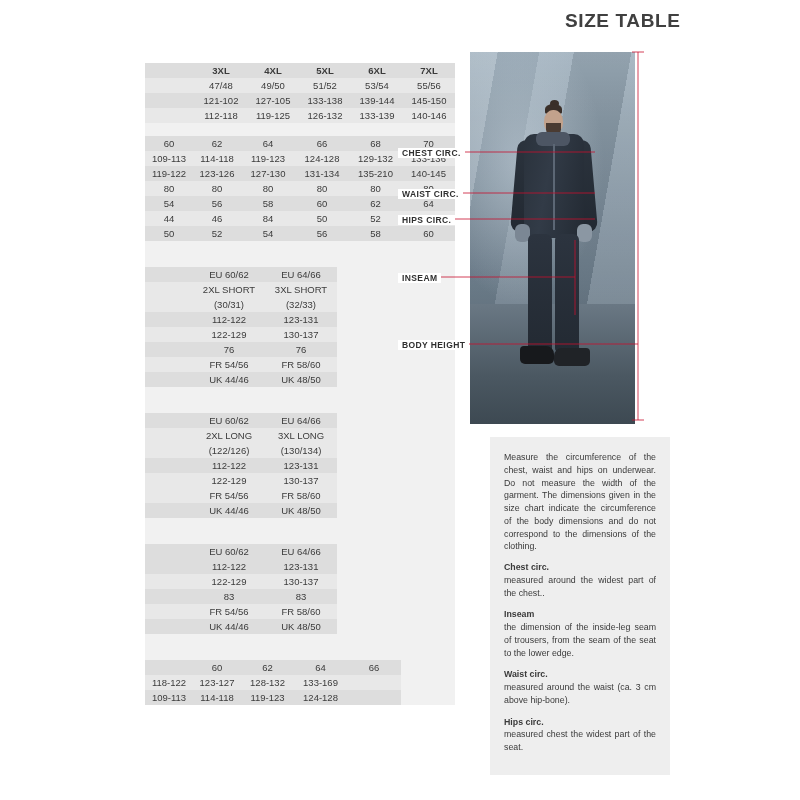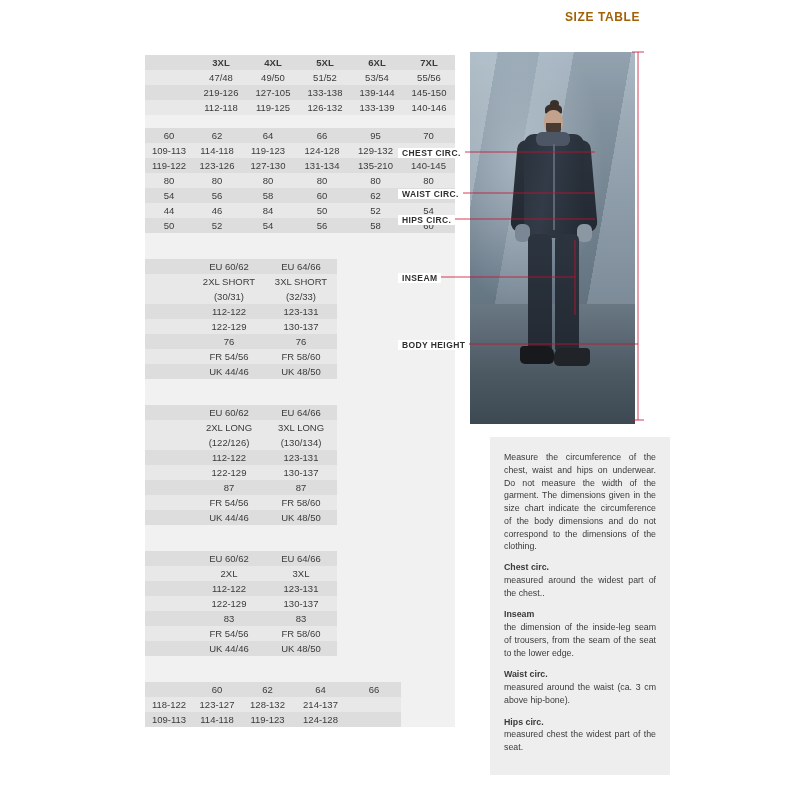--- a/index.html
+++ b/index.html
@@ -11,30 +11,30 @@
     color: #333333;
     position: relative;
     overflow: hidden;
   }
   .page { position: relative; width: 800px; height: 800px; }
 
   
   .title {
     position: absolute;
     left: 565px; top: 10px;
-    font-size: 12px;
+    font-size: 19px;
     font-weight: bold;
     letter-spacing: 0.6px;
-    color: #a16207;
+    color: #404040;
   }
 
   
   .table-wrap {
     position: absolute;
-    left: 145px; top: 55px;
+    left: 145px; top: 63px;
     width: 310px;
   }
   table.sizes {
     border-collapse: collapse;
     width: 310px;
     table-layout: fixed;
   }
   table.sizes td {
     height: 15px;
     font-size: 9.5px;
@@ -186,21 +186,21 @@
       <tr>
         <td class="g1"></td>
         <td class="g1">47/48</td>
         <td class="g1">49/50</td>
         <td class="g1">51/52</td>
         <td class="g1">53/54</td>
         <td class="g1">55/56</td>
       </tr>
       <tr>
         <td class="g2"></td>
-        <td class="g2">219-126</td>
+        <td class="g2">121-102</td>
         <td class="g2">127-105</td>
         <td class="g2">133-138</td>
         <td class="g2">139-144</td>
         <td class="g2">145-150</td>
       </tr>
       <tr>
         <td class="g1"></td>
         <td class="g1">112-118</td>
         <td class="g1">119-125</td>
         <td class="g1">126-132</td>
@@ -213,21 +213,21 @@
     </tbody>
       </table>
 
     <table class="sizes">
       <tbody>
           <tr>
         <td class="g2 red" style="width:48px">60</td>
         <td class="g2 red" style="width:48px">62</td>
         <td class="g2 red" style="width:54px">64</td>
         <td class="g2 red" style="width:54px">66</td>
-        <td class="g2 red" style="width:53px">95</td>
+        <td class="g2 red" style="width:53px">68</td>
         <td class="g2 red" style="width:53px">70</td>
       </tr>
       <tr>
         <td class="g1">109-113</td>
         <td class="g1">114-118</td>
         <td class="g1">119-123</td>
         <td class="g1">124-128</td>
         <td class="g1">129-132</td>
         <td class="g1">133-136</td>
       </tr>
@@ -372,27 +372,20 @@
         <td class="g0"></td>
       </tr>
       <tr>
         <td class="g1"></td>
         <td class="g1">122-129</td>
         <td class="g1">130-137</td>
         <td class="g0"></td>
         <td class="g0"></td>
       </tr>
       <tr>
-        <td class="g2"></td>
-        <td class="g2">87</td>
-        <td class="g2">87</td>
-        <td class="g0"></td>
-        <td class="g0"></td>
-      </tr>
-      <tr>
         <td class="g1"></td>
         <td class="g1 red">FR 54/56</td>
         <td class="g1 red">FR 58/60</td>
         <td class="g0"></td>
         <td class="g0"></td>
       </tr>
       <tr>
         <td class="g2"></td>
         <td class="g2 red">UK 44/46</td>
         <td class="g2 red">UK 48/50</td>
@@ -406,27 +399,20 @@
       </table>
 
     <table class="sizes">
       <tbody>
           <tr>
         <td class="g2" style="width:48px"></td>
         <td class="g2 red" style="width:72px">EU 60/62</td>
         <td class="g2 red" style="width:72px">EU 64/66</td>
         <td class="g0" style="width:59px"></td>
         <td class="g0" style="width:59px"></td>
-      </tr>
-      <tr>
-        <td class="g1"></td>
-        <td class="g1 red">2XL</td>
-        <td class="g1 red">3XL</td>
-        <td class="g0"></td>
-        <td class="g0"></td>
       </tr>
       <tr>
         <td class="g2"></td>
         <td class="g2">112-122</td>
         <td class="g2">123-131</td>
         <td class="g0"></td>
         <td class="g0"></td>
       </tr>
       <tr>
         <td class="g1"></td>
@@ -469,21 +455,21 @@
         <td class="g2 red" style="width:48px">60</td>
         <td class="g2 red" style="width:53px">62</td>
         <td class="g2 red" style="width:53px">64</td>
         <td class="g2 red" style="width:54px">66</td>
         <td class="g0" style="width:54px"></td>
       </tr>
       <tr>
         <td class="g1">118-122</td>
         <td class="g1">123-127</td>
         <td class="g1">128-132</td>
-        <td class="g1">214-137</td>
+        <td class="g1">133-169</td>
         <td class="g1"></td>
         <td class="g0"></td>
       </tr>
       <tr>
         <td class="g2">109-113</td>
         <td class="g2">114-118</td>
         <td class="g2">119-123</td>
         <td class="g2">124-128</td>
         <td class="g2"></td>
         <td class="g0"></td>

